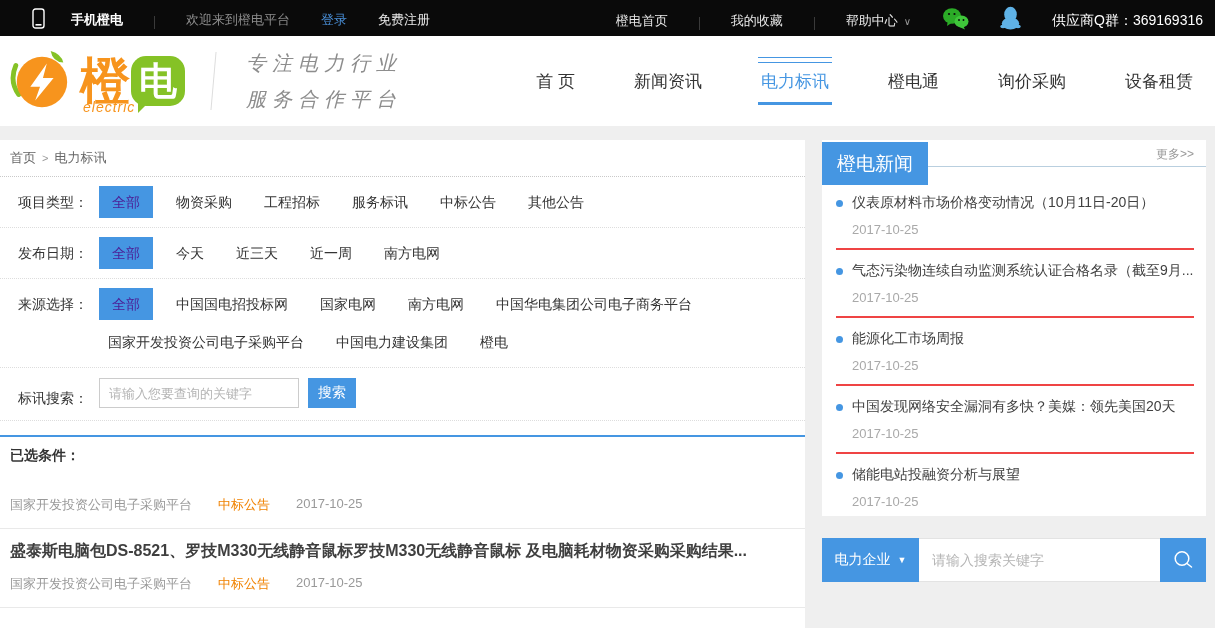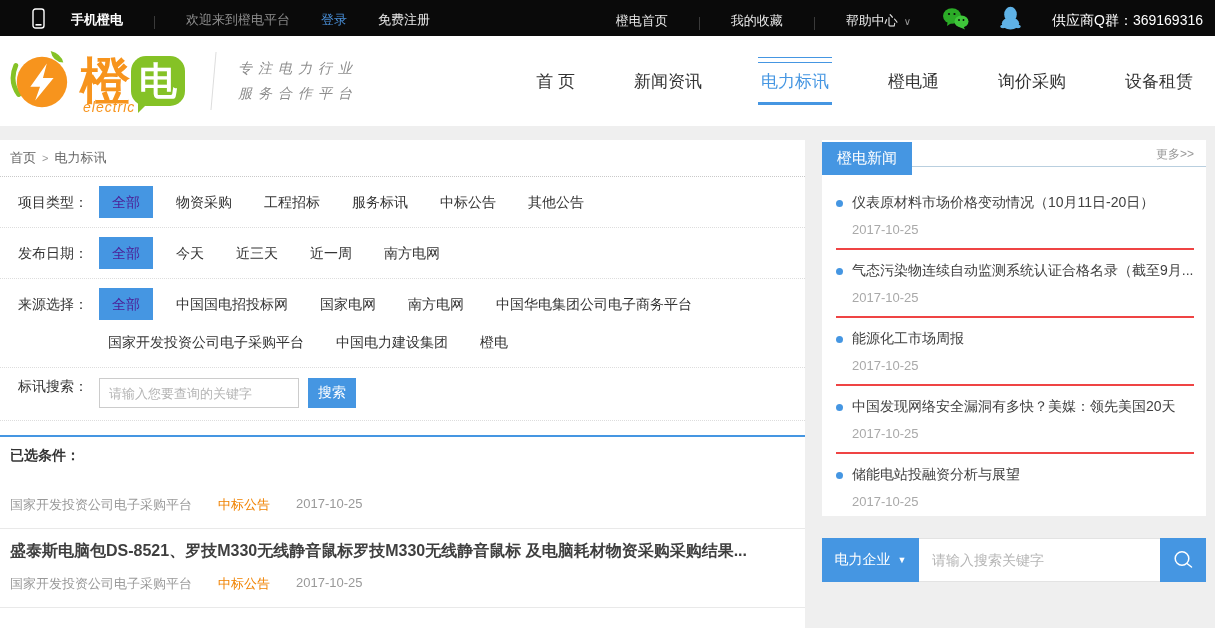--- a/index.html
+++ b/index.html
@@ -30,62 +30,62 @@
   
   .header{height:90px;background:#fff;display:flex;align-items:center;padding:0 10px;}
   .logo{display:flex;align-items:center;position:relative;cursor:pointer;}
   .logo-circle{width:62px;height:62px;position:relative;flex-shrink:0;}
   .logo-cheng{font-size:50px;font-weight:bold;color:var(--orange,#f7941d);line-height:1;margin-left:8px;letter-spacing:-2px;}
   .logo-bubble{width:54px;height:50px;background:var(--green,#85c226);border-radius:15px;display:flex;align-items:center;justify-content:center;margin-left:3px;position:relative;}
   .logo-bubble::after{content:"";position:absolute;left:7px;bottom:-7px;border:7px solid transparent;border-top-color:var(--green,#85c226);border-left-color:var(--green,#85c226);}
   .logo-dian{color:#fff;font-size:38px;font-weight:bold;}
   .logo-sub{position:absolute;left:73px;bottom:-3px;color:var(--orange,#f7941d);font-size:14px;font-style:italic;letter-spacing:1px;}
   .tagline-divider{width:1px;height:58px;background:#ddd;margin:0 0 0 28px;transform:skewX(-5deg);}
-  .tagline{margin-left:24px;font-family:"DejaVu Serif","Liberation Serif",serif;font-style:italic;color:#8d8d8d;font-size:14px;letter-spacing:6px;line-height:1.8;}
+  .tagline{margin-left:32px;font-family:"DejaVu Serif","Liberation Serif",serif;font-style:italic;color:#8d8d8d;font-size:20px;letter-spacing:6px;line-height:1.8;}
   .main-nav{margin-left:auto;display:flex;gap:59px;align-items:center;padding-right:12px;font-size:17px;}
   .nav-item{color:#333;cursor:pointer;position:relative;padding:9px 0;white-space:nowrap;}
   .nav-item.active{color:var(--accent,#4596e2);}
   .nav-item.active::before{content:"";position:absolute;left:-3px;right:-3px;top:-4px;height:4px;border-top:1px solid var(--accent,#4596e2);border-bottom:1px solid var(--accent,#4596e2);}
   .nav-item.active::after{content:"";position:absolute;left:-3px;right:-3px;bottom:-3px;height:3px;background:var(--accent,#4596e2);}
 
   
   .main{display:flex;gap:17px;padding:14px 9px 12px 0;align-items:flex-start;}
   .left-card{width:805px;height:488px;background:#fff;overflow:hidden;}
 
   .breadcrumb{height:37px;display:flex;align-items:center;gap:6px;padding-left:10px;font-size:13px;color:#666;border-bottom:1px dotted #c9c9c9;}
   .breadcrumb a{color:#666;cursor:pointer;}
   .crumb-sep{color:#999;font-size:11px;}
 
   .filter-row{display:flex;align-items:flex-start;padding:9px 0 9px 18px;border-bottom:1px dotted #ddd;}
   .filter-label{width:81px;flex-shrink:0;line-height:32px;font-size:14px;color:#333;}
   .filter-options{display:flex;flex-wrap:wrap;column-gap:14px;row-gap:6px;max-width:680px;}
   .filter-option{line-height:32px;padding:0 9px;font-size:14px;color:#333;cursor:pointer;white-space:nowrap;}
   .filter-option.active{background:var(--accent,#4596e2);color:#4c1d95;padding:0 13px;}
 
-  .search-row{display:flex;align-items:flex-start;padding:10px 0 12px 18px;border-bottom:1px dotted #ddd;}
+  .search-row{display:flex;align-items:flex-end;padding:10px 0 12px 18px;border-bottom:1px dotted #ddd;}
   .search-label{width:81px;font-size:14px;color:#333;flex-shrink:0;}
   .bid-search-input{width:200px;height:30px;border:1px solid #ccc;padding:0 9px;font-size:13px;color:#333;outline:none;}
   .bid-search-input::placeholder{color:#b5b5b5;}
   .bid-search-btn{width:48px;height:30px;margin-left:9px;background:var(--accent,#4596e2);color:#fff;border:none;font-size:14px;cursor:pointer;}
 
   .selected-section{border-top:2px solid var(--accent,#4596e2);margin-top:14px;padding:10px 0 6px 10px;font-size:14px;font-weight:bold;color:#333;}
 
   .result-item{padding:12px 18px 14px 10px;border-bottom:1px solid #e9e9e9;}
   .result-title{font-size:16px;font-weight:bold;color:#3f3f3f;white-space:nowrap;overflow:hidden;cursor:pointer;}
   .result-meta{margin-top:13px;display:flex;gap:26px;font-size:13px;}
   .meta-source{color:#999;}
   .meta-tag{color:var(--tagOrange,#f08200);}
   .meta-date{color:#999;}
 
   
   .right-col{width:384px;flex-shrink:0;}
   .news-card{background:#fff;height:376px;padding-top:2px;overflow:hidden;}
   .news-header{position:relative;height:34px;margin:0 0 6px 0;}
   .news-header-line{position:absolute;left:0;right:0;top:24px;border-top:1px solid #b9cfdf;}
-  .news-tab{position:absolute;left:0;top:0;height:33px;padding:0 15px;background:var(--accent,#4596e2);color:#fff;font-size:15px;display:flex;align-items:center;cursor:pointer;z-index:1;}
+  .news-tab{position:absolute;left:0;top:0;height:43px;padding:0 15px;background:var(--accent,#4596e2);color:#fff;font-size:19px;display:flex;align-items:center;cursor:pointer;z-index:1;}
   .news-more{position:absolute;right:12px;top:4px;font-size:12px;color:#999;cursor:pointer;text-decoration:none;}
   .news-item{margin:0 12px 0 14px;padding:12px 0 11px;border-bottom:2px solid #ef4444;cursor:pointer;}
   .news-item:last-child{border-bottom:none;}
   .news-title-row{display:flex;align-items:center;gap:9px;}
   .news-bullet{width:7px;height:7px;border-radius:50%;background:var(--accent,#4596e2);flex-shrink:0;}
   .news-title{font-size:14px;color:#404040;white-space:nowrap;overflow:hidden;}
   .news-date{margin:10px 0 0 16px;font-size:13px;color:#a9a9a9;}
 
   .company-search{display:flex;margin-top:22px;height:44px;}
   .cs-dropdown{width:97px;background:var(--accent,#4596e2);color:#fff;font-size:14px;display:flex;align-items:center;justify-content:center;gap:7px;cursor:pointer;flex-shrink:0;}

